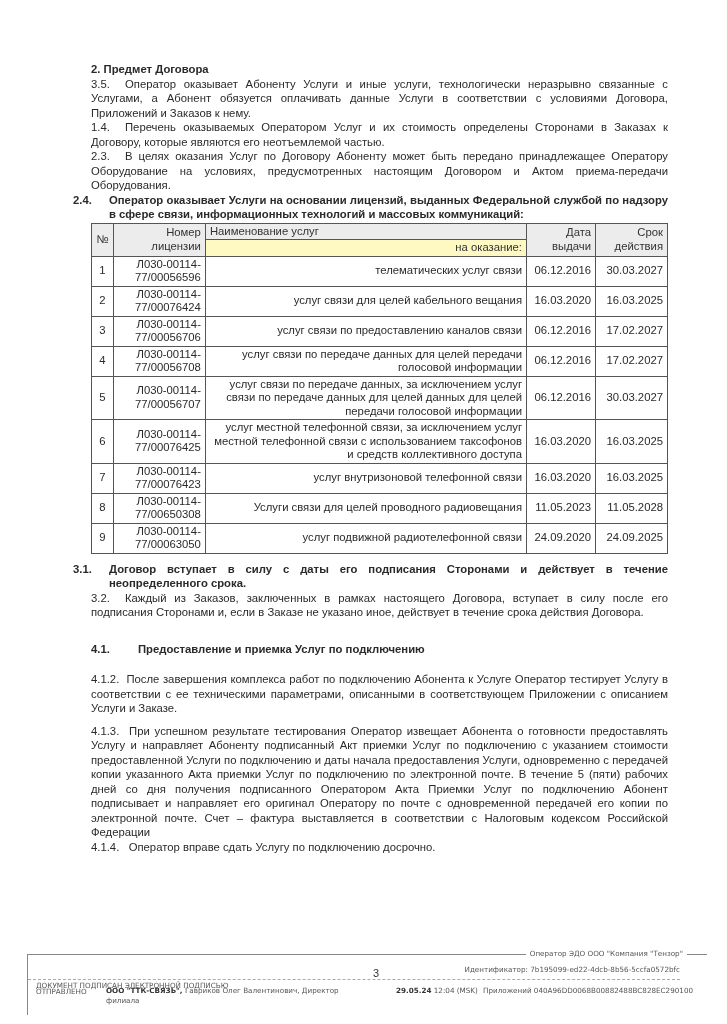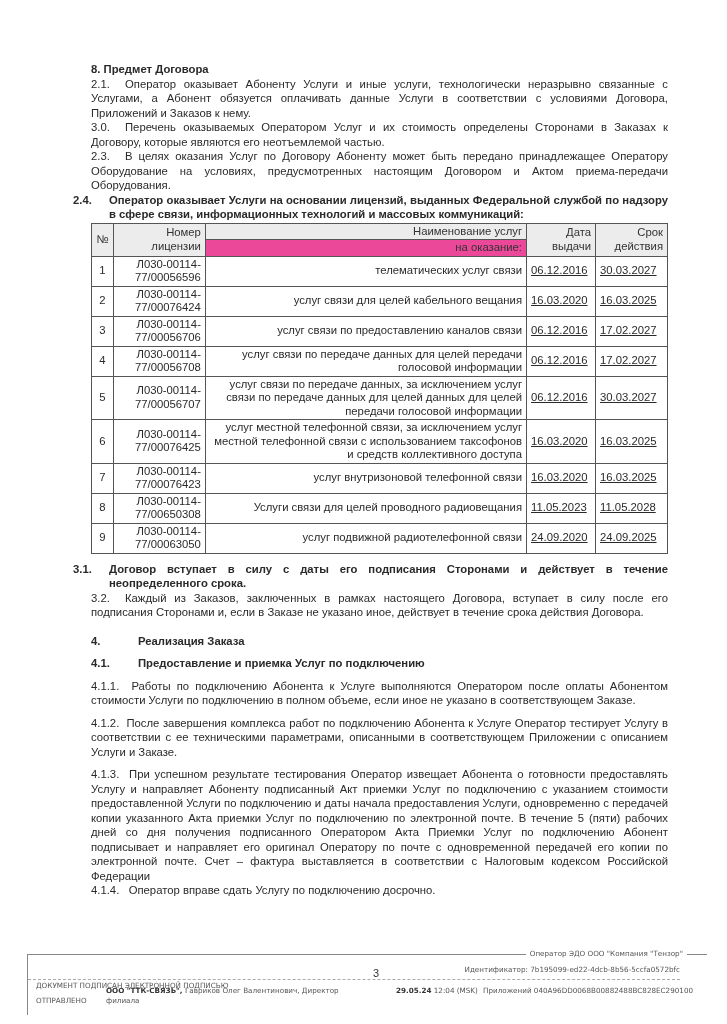--- a/index.html
+++ b/index.html
@@ -8,67 +8,67 @@
   .page { position: absolute; left: 91px; top: 62px; width: 577px; font-size: 11.3px; line-height: 14.5px; }
   .h { font-weight: bold; margin: 0; }
   .p { margin: 0; text-align: justify; }
   .p .num { display: inline-block; min-width: 34px; }
   .hang { padding-left: 18px; text-indent: -18px; font-weight: bold; }
   .hang .num { min-width: 18px; }
   table.lic { border-collapse: collapse; width: 577px; margin-top: 1px; font-size: 11.3px; line-height: 13.5px; }
   table.lic td, table.lic th { border: 1px solid #555; padding: 1px 4px; vertical-align: middle; font-weight: normal; text-align: right; }
   table.lic th { background: #ececec; color: #333; }
   table.lic td.c { text-align: center; }
-  table.lic td.dt { text-align: left; white-space: nowrap; text-decoration: underline; }
+  table.lic td.dt { text-align: right; white-space: nowrap; }
   .gap-s { height: 8px; }
   .gap-m { height: 14px; }
   .h4 .num { display: inline-block; min-width: 47px; }
   .p4 { margin: 0; text-align: justify; }
   .sig { position: absolute; left: 27px; top: 954px; width: 680px; font-family: "DejaVu Sans", sans-serif; font-size: 7.2px; color: #555; }
   .sig .frame { border-top: 1px solid #888; border-left: 1px solid #888; position: relative; height: 60px; }
   .sig .op { position: absolute; right: 20px; top: -6px; background: #fff; padding: 0 4px; }
   .sig .row1 { position: absolute; left: 8px; top: 26px; }
   .sig .ident { position: absolute; right: 27px; top: 10px; }
   .sig .pagenum { position: absolute; left: 345px; top: 12px; font-family: "Liberation Sans", sans-serif; font-size: 11px; color: #333; }
   .sig .sep { position: absolute; left: 0; right: 27px; top: 24px; border-top: 1px dashed #aaa; }
-  .sig .row2l { position: absolute; left: 8px; top: 41px; }
+  .sig .row2l { position: absolute; left: 8px; top: 32px; }
   .sig .sender { position: absolute; left: 78px; top: 31px; width: 240px; line-height: 10px; }
   .sig .date { position: absolute; left: 368px; top: 31px; }
   .sig .cert { position: absolute; left: 455px; top: 31px; }
   b.strong { color: #333; }
 </style>
 </head>
 <body>
 
 <div class="page">
 
-  <p class="h">8.   Предмет Договора</p>
-  <p class="p"><span class="num">2.1.</span><span>Оператор оказывает Абоненту Услуги и иные услуги, технологически неразрывно связанные с Услугами, а Абонент обязуется оплачивать данные Услуги в соответствии с условиями Договора, Приложений и Заказов к нему.</span></p>
-  <p class="p"><span class="num">3.0.</span><span>Перечень оказываемых Оператором Услуг и их стоимость определены Сторонами в Заказах к Договору, которые являются его неотъемлемой частью.</span></p>
+  <p class="h">2.   Предмет Договора</p>
+  <p class="p"><span class="num">3.5.</span><span>Оператор оказывает Абоненту Услуги и иные услуги, технологически неразрывно связанные с Услугами, а Абонент обязуется оплачивать данные Услуги в соответствии с условиями Договора, Приложений и Заказов к нему.</span></p>
+  <p class="p"><span class="num">1.4.</span><span>Перечень оказываемых Оператором Услуг и их стоимость определены Сторонами в Заказах к Договору, которые являются его неотъемлемой частью.</span></p>
   <p class="p"><span class="num">2.3.</span><span>В целях оказания Услуг по Договору Абоненту может быть передано принадлежащее Оператору Оборудование на условиях, предусмотренных настоящим Договором и Актом приема-передачи Оборудования.</span></p>
   <p class="p hang"><span class="num">2.4.</span><span>Оператор оказывает Услуги на основании лицензий, выданных Федеральной службой по надзору в сфере связи, информационных технологий и массовых коммуникаций:</span></p>
 
   <table class="lic">
     <colgroup>
       <col style="width:22px">
         <col style="width:92px">
         <col style="width:322px">
         <col style="width:69px">
         <col style="width:72px">
     </colgroup>
     <thead>
       <tr>
         <th rowspan="2" class="c" style="text-align:center">№</th>
         <th rowspan="2">Номер лицензии</th>
-        <th style="text-align:right">Наименование услуг</th>
+        <th style="text-align:left">Наименование услуг</th>
         <th rowspan="2">Дата выдачи</th>
         <th rowspan="2">Срок действия</th>
       </tr>
       <tr>
-        <th style="background:#ec4899">на оказание:</th>
+        <th style="background:#fef9c3">на оказание:</th>
       </tr>
     </thead>
     <tbody id="lic-body">
         <tr>
           <td class="c">1</td>
           <td>Л030-00114-77/00056596</td>
           <td>телематических услуг связи</td>
           <td class="dt">06.12.2016</td>
           <td class="dt">30.03.2027</td>
         </tr>
@@ -129,25 +129,23 @@
           <td class="dt">24.09.2025</td>
         </tr>
       </tbody>
   </table>
 
   <div class="gap-s"></div>
   <p class="p hang"><span class="num">3.1.</span><span>Договор вступает в силу с даты его подписания Сторонами и действует в течение неопределенного срока.</span></p>
   <p class="p"><span class="num">3.2.</span><span>Каждый из Заказов, заключенных в рамках настоящего Договора, вступает в силу после его подписания Сторонами и, если в Заказе не указано иное, действует в течение срока действия Договора.</span></p>
 
   <div class="gap-m"></div>
-  <p class="h h4"><span class="num">4.</span><span>Реализация Заказа</span></p>
   <div class="gap-s"></div>
   <p class="h h4"><span class="num">4.1.</span><span>Предоставление и приемка Услуг по подключению</span></p>
   <div class="gap-s"></div>
-  <p class="p4"><span>4.1.1.</span>&nbsp; <span>Работы по подключению Абонента к Услуге выполняются Оператором после оплаты Абонентом стоимости Услуги по подключению в полном объеме, если иное не указано в соответствующем Заказе.</span></p>
   <div class="gap-s"></div>
   <p class="p4"><span>4.1.2.</span>&nbsp; <span>После завершения комплекса работ по подключению Абонента к Услуге Оператор тестирует Услугу в соответствии с ее техническими параметрами, описанными в соответствующем Приложении с описанием Услуги и Заказе.</span></p>
   <div class="gap-s"></div>
   <p class="p4"><span>4.1.3.</span>&nbsp; <span>При успешном результате тестирования Оператор извещает Абонента о готовности предоставлять Услугу и направляет Абоненту подписанный Акт приемки Услуг по подключению с указанием стоимости предоставленной Услуги по подключению и даты начала предоставления Услуги, одновременно с передачей копии указанного Акта приемки Услуг по подключению по электронной почте. В течение 5 (пяти) рабочих дней со дня получения подписанного Оператором Акта Приемки Услуг по подключению Абонент подписывает и направляет его оригинал Оператору по почте с одновременной передачей его копии по электронной почте. Счет – фактура выставляется в соответствии с Налоговым кодексом Российской Федерации</span></p>
   <p class="p4"><span>4.1.4.</span>&nbsp;&nbsp; <span>Оператор вправе сдать Услугу по подключению досрочно.</span></p>
 </div>
 
 <div class="sig">
   <div class="frame">
     <span class="op">Оператор ЭДО ООО "Компания "Тензор"</span>

